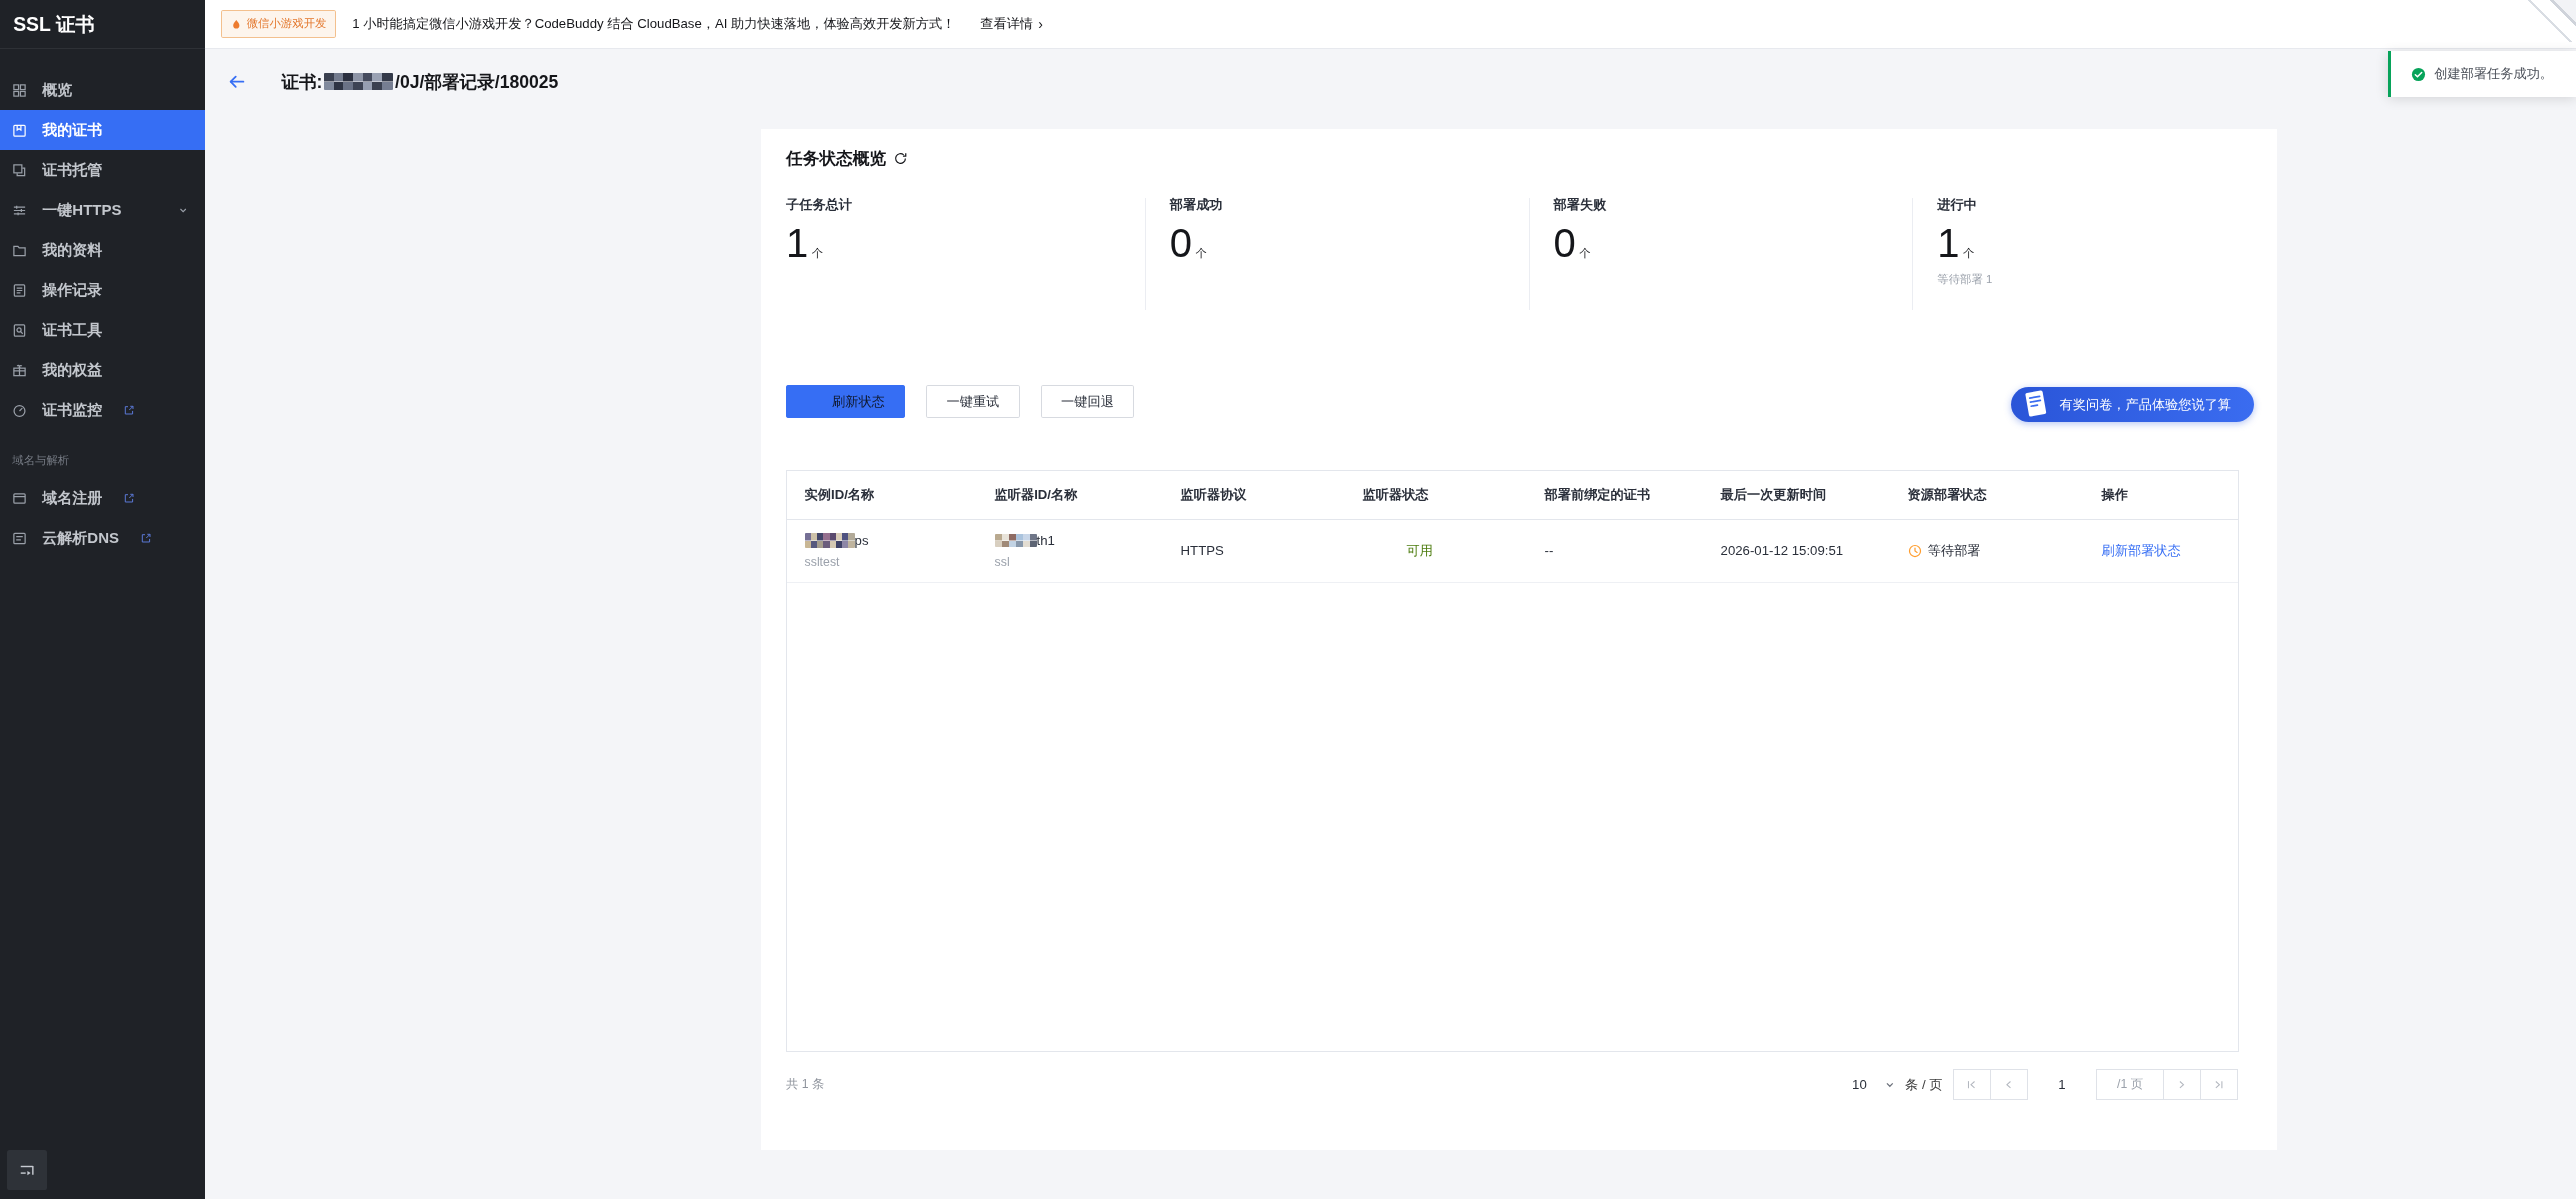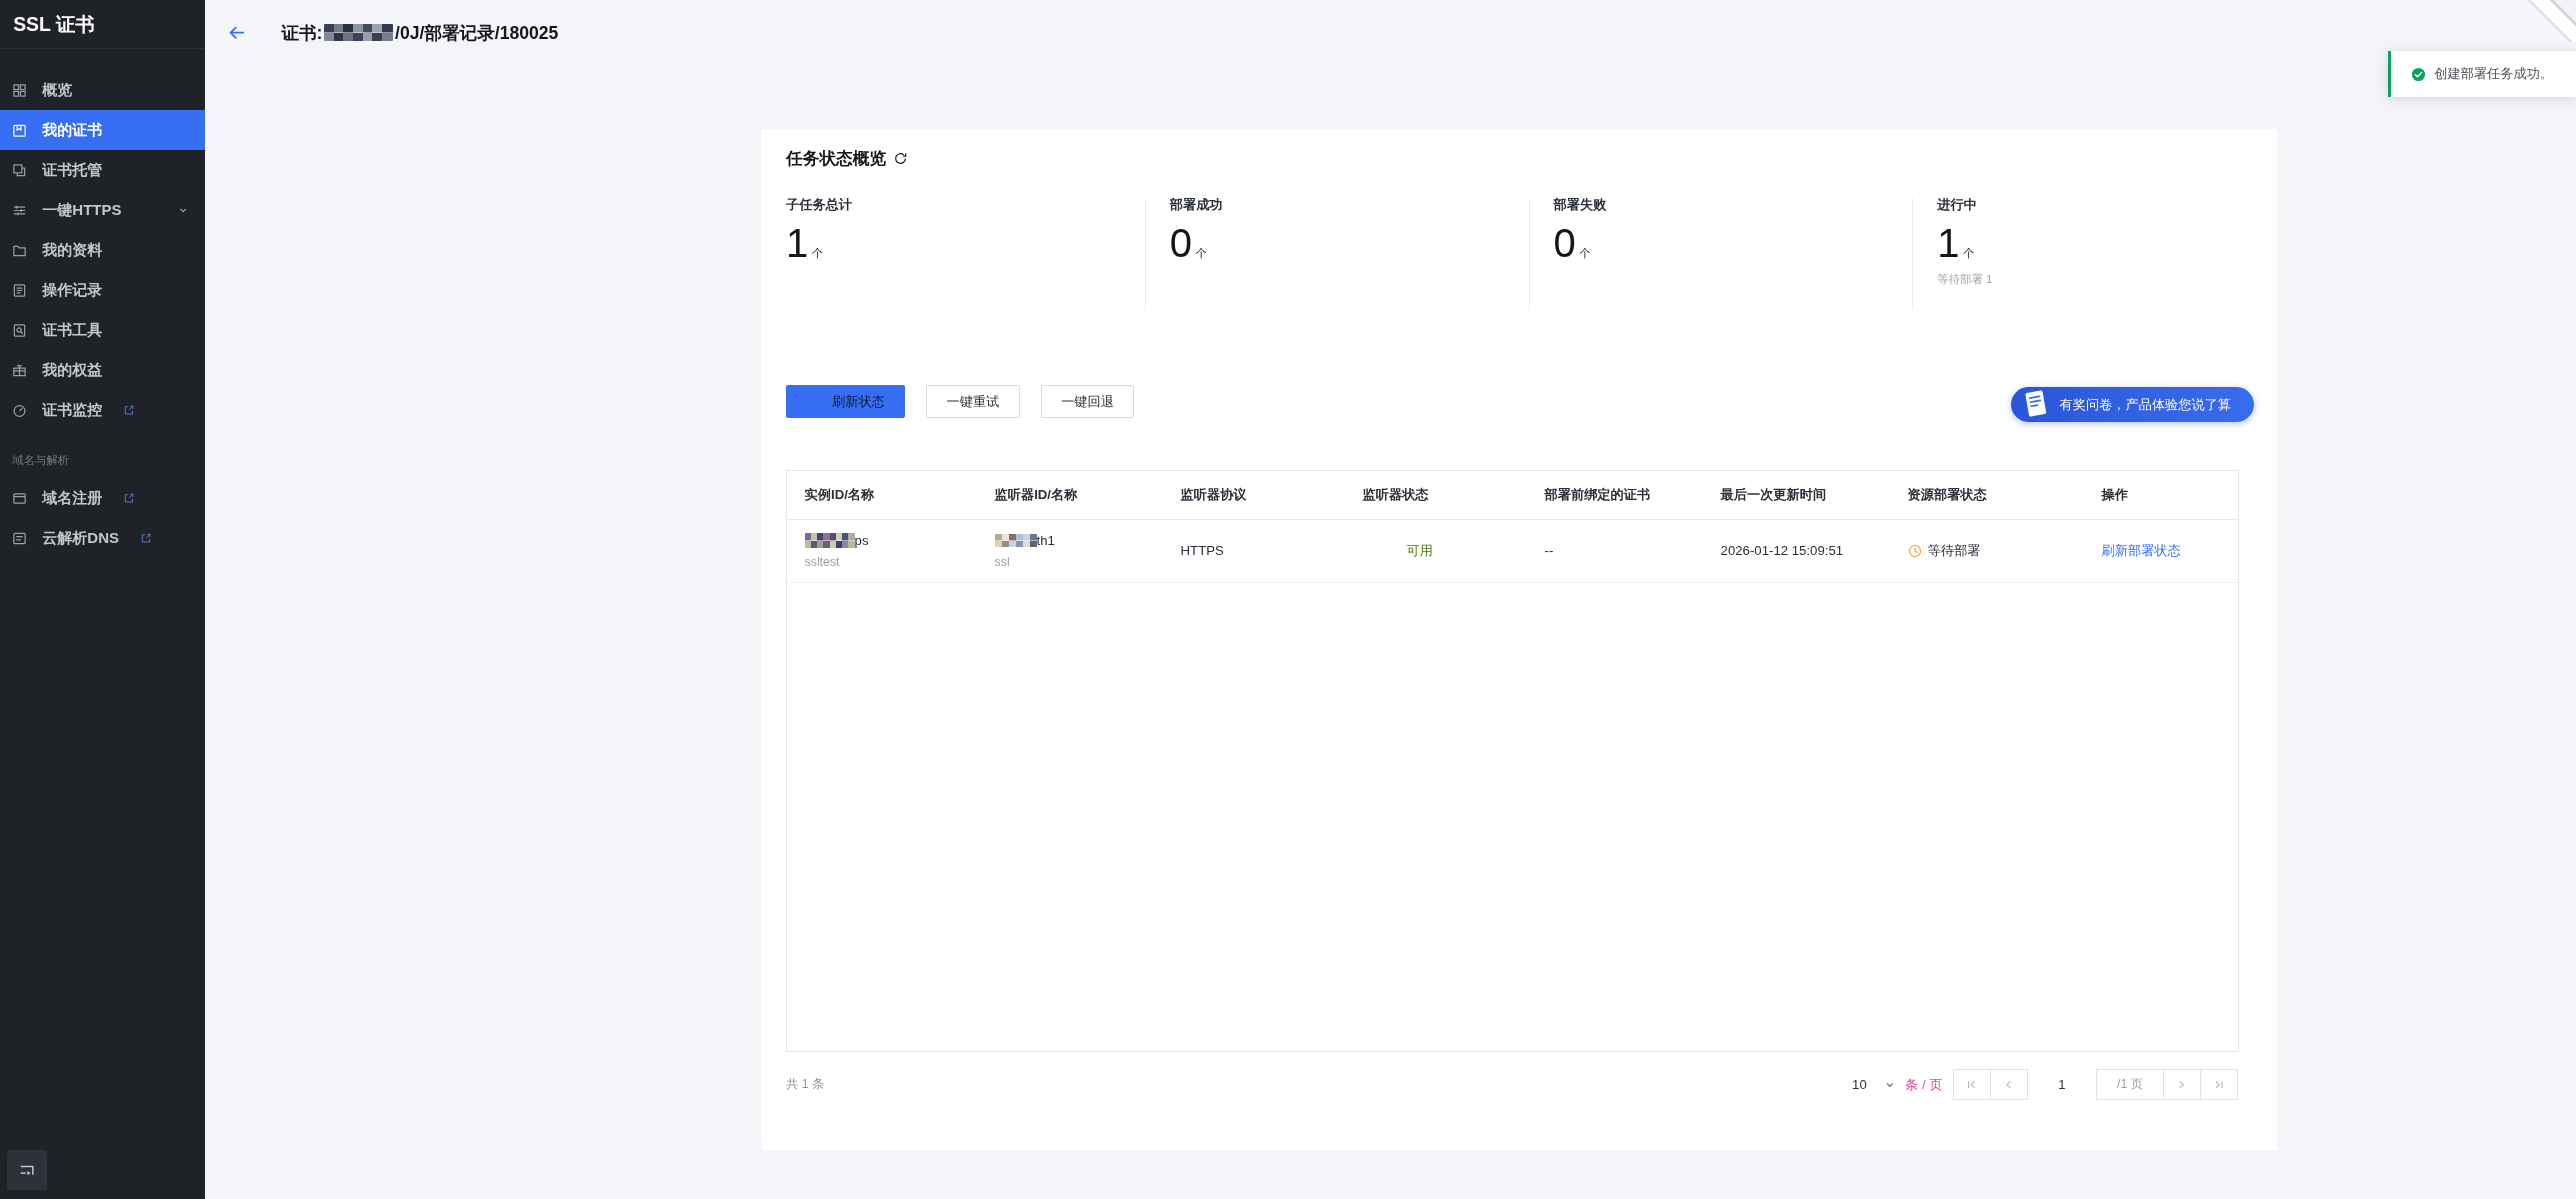--- a/index.html
+++ b/index.html
@@ -92,21 +92,21 @@
   td{padding:13.2px 0 13.2px 17.6px;font-size:13.2px;color:#2a2f3a;vertical-align:middle;border-bottom:0.9px solid #eef0f4;}
   .cell-sub{margin-top:6.2px;font-size:12.3px;color:#9ba1ab;}
   .status-ok{color:#4d7c0f;margin-left:44px;}
   .status-wait{display:flex;align-items:center;gap:6.2px;}
   .link{color:#366ef4;cursor:pointer;}
 
   .tfoot{position:absolute;left:25px;right:39px;top:938px;height:35px;display:flex;align-items:center;}
   .total-count{font-size:12.3px;color:#8f949d;}
   .pager{margin-left:auto;display:flex;align-items:center;gap:10.6px;}
   .page-size{display:inline-flex;align-items:center;gap:18px;font-size:13.2px;color:#2a2f3a;cursor:pointer;}
-  .page-unit{font-size:13.2px;color:#ec4899;}
+  .page-unit{font-size:13.2px;color:#404040;}
   .page-group{display:flex;border:0.9px solid #dfe2e8;height:29px;box-sizing:content-box;}
   .pg-cell{height:29px;display:flex;align-items:center;justify-content:center;border-left:0.9px solid #dfe2e8;cursor:pointer;background:#fff;}
   .pg-cell:first-child{border-left:none;}
   .pg-icon{width:36px;color:#b3b7bf;}
   .pg-input{width:64px;border:none;outline:none;text-align:center;font-size:13.2px;color:#2a2f3a;font-family:inherit;height:29px;}
   .pg-total{width:66px;font-size:12.3px;color:#9ba1ab;cursor:default;}
 
   
   .toast{position:absolute;top:51px;right:0;height:46px;background:#fff;z-index:6;
     border-left:3.5px solid #07a35a;display:flex;align-items:center;gap:8.8px;padding:0 23px 0 19.4px;
@@ -229,20 +229,33 @@
         <path d="M2.5 5h11"></path>
         <path d="M2.5 11h4.5"></path>
         <path d="M13.5 4.5v8"></path>
         <path d="M8.5 9l3 2-3 2z" fill="#c7cbd2" stroke="none"></path>
       </svg>
   </div>
 </div>
 
 <div class="main">
 
+  <div class="banner">
+    <span class="banner-tag">
+      <svg viewBox="0 0 12 12" width="10.6" height="10.6">
+          <path d="M6 1.2C7.8 3.6 9.5 5 9.5 7.4a3.5 3.5 0 1 1-7 0C2.5 5 4.2 3.6 6 1.2z" fill="#ed7b2f"></path>
+        </svg>
+      <span>微信小游戏开发</span>
+    </span>
+    <span class="banner-text">1 小时能搞定微信小游戏开发？CodeBuddy 结合 CloudBase，AI 助力快速落地，体验高效开发新方式！</span>
+    <span class="banner-link">
+      <span>查看详情</span>
+        <span class="gt">›</span>
+    </span>
+  </div>
 
   <div class="page-header">
     <svg class="back-btn" viewBox="0 0 16 16" width="19.4" height="19.4" fill="none" stroke="#366ef4" stroke-width="1.5" stroke-linecap="round" stroke-linejoin="round">
         <path d="M13.5 8H3.2"></path>
         <path d="M7.2 3.8L3 8l4.2 4.2"></path>
       </svg>
     <div class="page-title">
       <span>证书: </span>
       <span class="mosaic mosaic-title"></span>
       <span>/0J/部署记录/180025</span>

